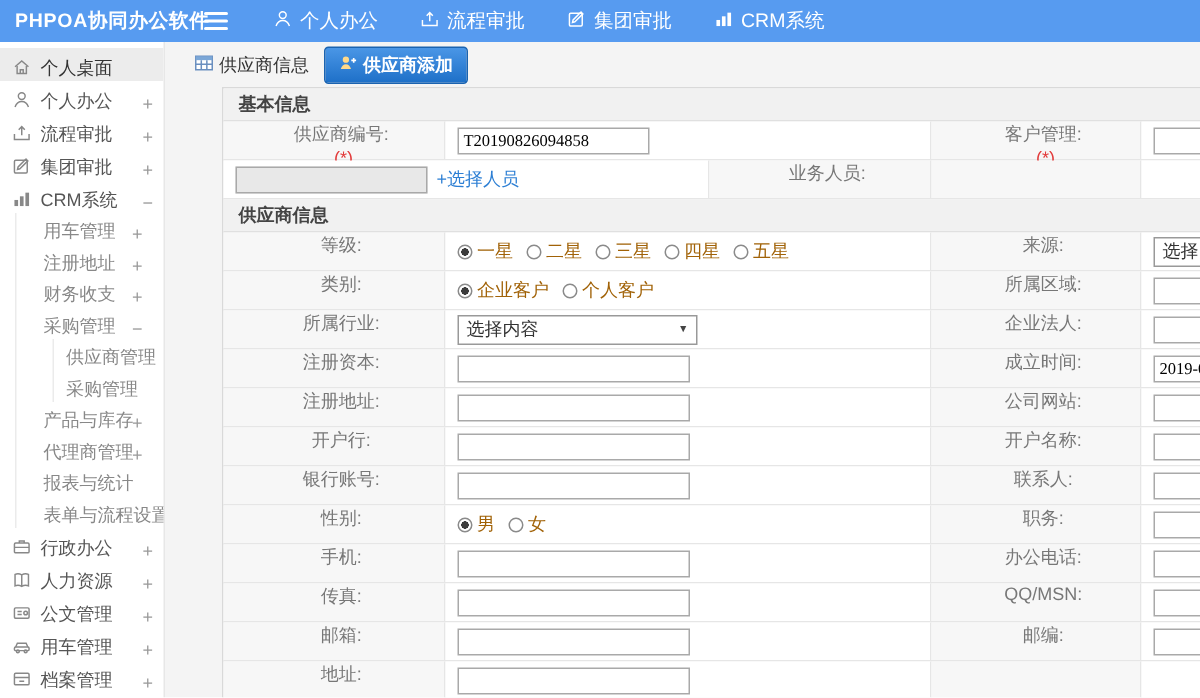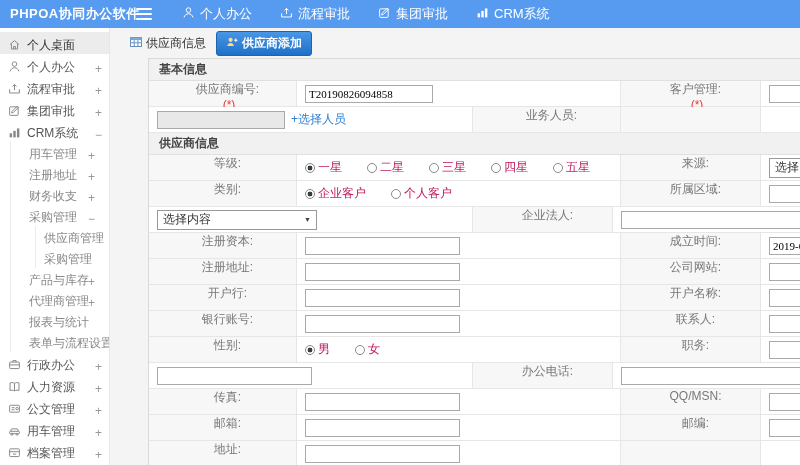--- a/index.html
+++ b/index.html
@@ -55,21 +55,21 @@
   .inp { height:18px; border:1px solid #a9a9a9; width:155px; font-size:11px; padding:1px 3px;
     font-family:Liberation Serif, serif; }
   .inp.w-code { width:128px; }
   .inp.w-r { width:185px; }
   .inp.ro { background:#e8e8e8; width:128px; }
   .lnk { color:#2d7fd4; margin-left:6px; cursor:pointer; }
   .selbox { width:160px; height:20px; border:1px solid #999; background:#fff; display:flex; align-items:center;
     justify-content:space-between; padding:0 5px; color:#333; cursor:pointer; }
   .selbox .sc { font-size:7px; color:#444; }
   .selbox.w-r { width:185px; }
-  .radios { display:flex; align-items:center; gap:25px; color:#be185d; }
+  .radios { display:flex; align-items:center; gap:9px; color:#a16207; }
   .ro2 { display:inline-flex; align-items:center; gap:3px; cursor:pointer; }
   .rb { width:10px; height:10px; border:1px solid #8a8a8a; border-radius:50%; background:#fff; flex:none; }
   .rb.on { background:radial-gradient(circle at 50% 50%, #3c3c3c 0 2.4px, #fff 2.6px); }
 </style>
 </head>
 <body>
 
 <div class="hdr">
   <div class="logo">PHPOA协同办公软件</div>
   <div class="burger">
@@ -351,20 +351,23 @@
         </div>
         <div class="cell lab lab2">
             <span>所属区域:</span>
           </div>
         <div class="cell fld fld2">
             <input class="inp w-r" type="text" value="" style="">
           </div>
       </div>
 
       <div class="frow">
+        <div class="cell lab lab1">
+            <span>所属行业:</span>
+          </div>
         <div class="cell fld fld1">
           <div class="selbox">
               <span>选择内容</span>
               <span class="sc">▼</span>
             </div>
         </div>
         <div class="cell lab lab2">
             <span>企业法人:</span>
           </div>
         <div class="cell fld fld2">
@@ -450,20 +453,23 @@
         </div>
         <div class="cell lab lab2">
             <span>职务:</span>
           </div>
         <div class="cell fld fld2">
             <input class="inp w-r" type="text" value="" style="">
           </div>
       </div>
 
       <div class="frow">
+        <div class="cell lab lab1">
+            <span>手机:</span>
+          </div>
         <div class="cell fld fld1">
             <input class="inp" type="text" value="" style="">
           </div>
         <div class="cell lab lab2">
             <span>办公电话:</span>
           </div>
         <div class="cell fld fld2">
             <input class="inp w-r" type="text" value="" style="">
           </div>
       </div>

